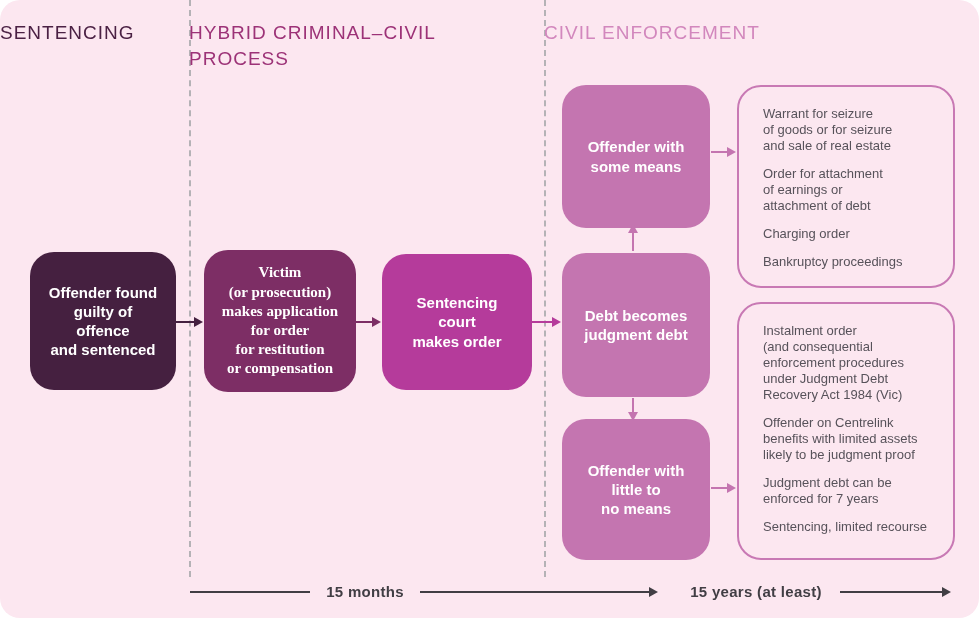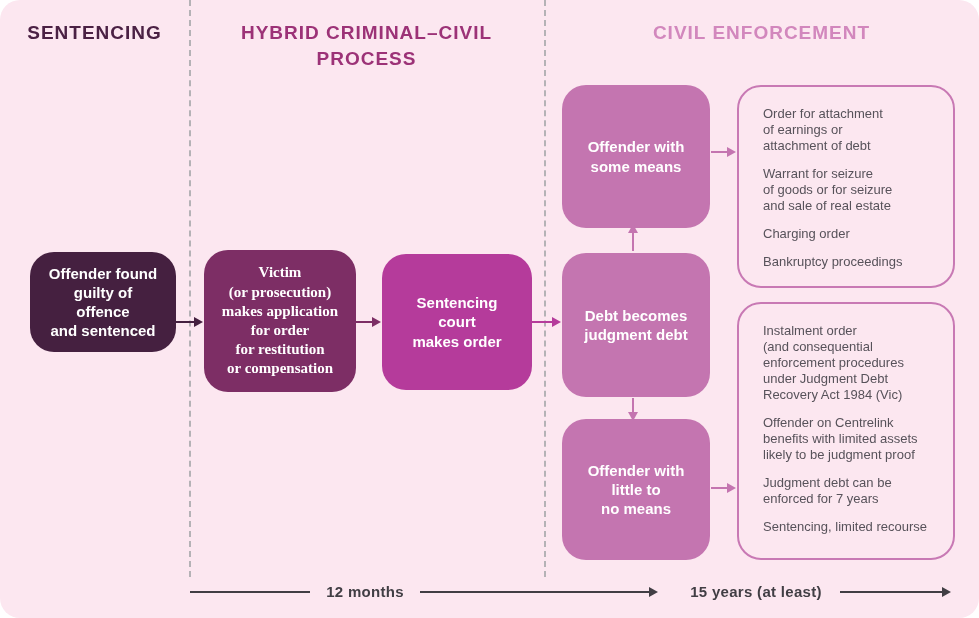--- a/index.html
+++ b/index.html
@@ -5,30 +5,30 @@
   html,body{margin:0;padding:0;background:#ffffff;}
   body{font-family:"Liberation Sans", sans-serif;}
   .canvas{
     position:relative;width:979px;height:618px;background:var(--page-bg,#fce7f0);
     border-radius:20px;overflow:hidden;
   }
   .dash{position:absolute;top:0;height:577px;width:0;border-left:2px dashed var(--dash-line,#b5b2b6);}
   .dash.d1{left:189px;}
   .dash.d2{left:544px;}
 
-  .hdr{position:absolute;top:20px;text-align:center;font-weight:bold;font-size:19px;
+  .hdr{position:absolute;top:20px;text-align:left;font-weight:normal;font-size:19px;
        letter-spacing:1px;white-space:pre-line;line-height:1.35;}
   .hdr.sentencing{left:0;width:189px;color:var(--header-sentencing,#4b2144);}
   .hdr.hybrid{left:189px;width:355px;color:var(--header-hybrid,#9c3277);}
   .hdr.civil{left:544px;width:435px;color:var(--header-civil,#d287bd);}
 
   .box{position:absolute;border-radius:24px;display:flex;align-items:center;justify-content:center;
        text-align:center;color:#ffffff;font-weight:bold;font-size:15px;line-height:1.28;
        white-space:pre-line;padding:16px;box-sizing:border-box;}
-  .box.b1{left:30px;top:252px;width:146px;height:100px;background:var(--box-darkest,#452040);}
+  .box.b1{left:30px;top:252px;width:146px;height:138px;background:var(--box-darkest,#452040);}
   .box.b2{left:204px;top:250px;width:152px;height:142px;background:var(--box-dark,#7d2e65);font-family:Liberation Serif, serif;}
   .box.b3{left:382px;top:254px;width:150px;height:136px;background:var(--box-magenta,#b53b9b);}
   .box.b4{left:562px;top:253px;width:148px;height:144px;background:var(--box-pink,#c475b0);}
   .box.b5{left:562px;top:85px;width:148px;height:143px;background:var(--box-pink,#c475b0);}
   .box.b6{left:562px;top:419px;width:148px;height:141px;background:var(--box-pink,#c475b0);}
 
   .panel{position:absolute;border:2px solid var(--panel-border,#c879b4);border-radius:24px;
          box-sizing:border-box;color:var(--panel-text,#57525a);font-size:13px;line-height:16px;
          padding:19px 10px 10px 24px;}
   .panel.p-top{left:737px;top:85px;width:218px;height:203px;}
@@ -85,43 +85,43 @@
 
   <div class="arrow-h" style="left:176px;top:321px;width:19px;color:var(--box-darkest);"></div>
   <div class="arrow-h" style="left:356px;top:321px;width:17px;color:var(--box-dark);"></div>
   <div class="arrow-h" style="left:532px;top:321px;width:21px;color:var(--box-magenta);"></div>
   <div class="arrow-v up" style="left:632px;top:232px;height:19px;color:var(--box-pink);"></div>
   <div class="arrow-v down" style="left:632px;top:398px;height:15px;color:var(--box-pink);"></div>
   <div class="arrow-h" style="left:711px;top:151px;width:17px;color:var(--box-pink);"></div>
   <div class="arrow-h" style="left:711px;top:487px;width:17px;color:var(--box-pink);"></div>
 
   <div class="panel p-top">
+    <p>Warrant for seizure
+of goods or for seizure
+and sale of real estate</p>
     <p>Order for attachment
 of earnings or
 attachment of debt</p>
-    <p>Warrant for seizure
-of goods or for seizure
-and sale of real estate</p>
     <p>Charging order</p>
     <p>Bankruptcy proceedings</p>
   </div>
 
   <div class="panel p-bottom">
     <p>Instalment order
 (and consequential
 enforcement procedures
 under Judgment Debt
 Recovery Act 1984 (Vic)</p>
     <p>Offender on Centrelink
 benefits with limited assets
 likely to be judgment proof</p>
     <p>Judgment debt can be
 enforced for 7 years</p>
     <p>Sentencing, limited recourse</p>
   </div>
 
   <div class="tl-line" style="left:190px;top:591px;width:120px;"></div>
-  <div class="tl-label" style="left:310px;top:583px;width:110px;">12 months</div>
+  <div class="tl-label" style="left:310px;top:583px;width:110px;">15 months</div>
   <div class="tl-line headed" style="left:420px;top:591px;width:230px;"></div>
   <div class="tl-label" style="left:666px;top:583px;width:180px;">15 years (at least)</div>
   <div class="tl-line headed" style="left:840px;top:591px;width:103px;"></div>
 
 </div>
 
 </body></html>

